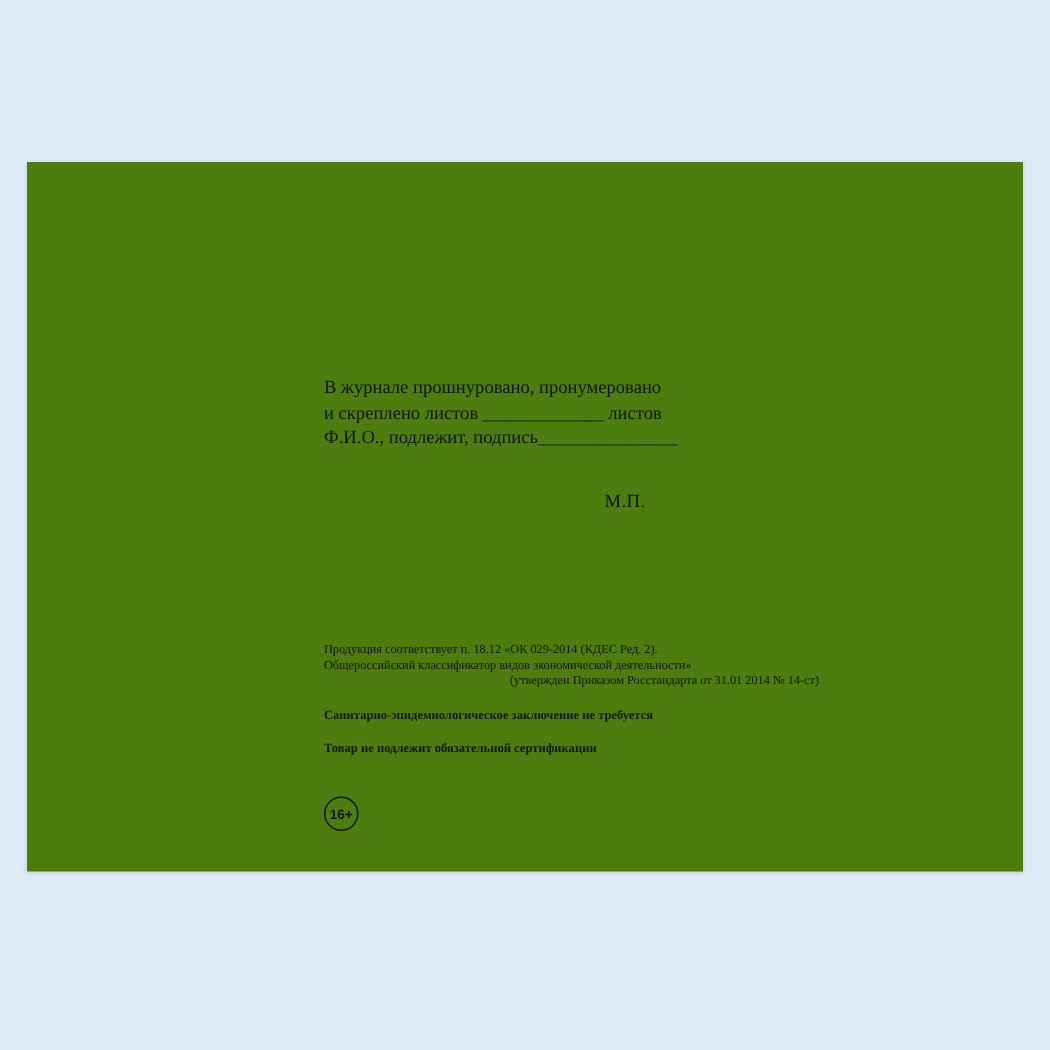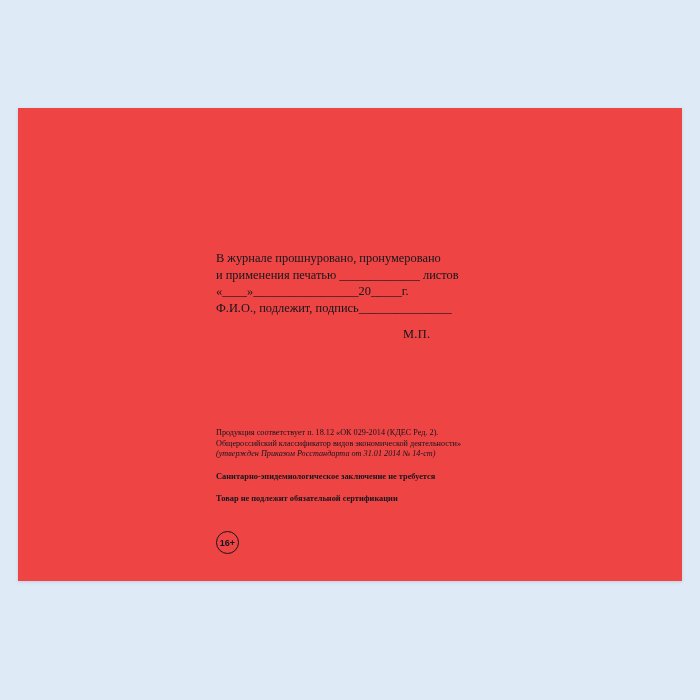--- a/index.html
+++ b/index.html
@@ -17,21 +17,21 @@
     position: relative;
     width: 700px;
     height: 700px;
   }
   .page-sheet {
     position: absolute;
     left: 18px;
     top: 108px;
     width: 664px;
     height: 473px;
-    background: #ef4444;
+    background: #4d7c0f;
     box-shadow: 0 1px 3px rgba(60, 80, 110, 0.18);
   }
   .inner {
     position: absolute;
     left: 0;
     top: 0;
     width: 664px;
     height: 473px;
   }
   
@@ -62,21 +62,21 @@
     top: 320px;
     width: 330px;
     color: #12161c;
   }
   .legal-line {
     font-size: 8.2px;
     line-height: 10.5px;
     white-space: nowrap;
   }
   .legal-line.italic {
-    font-style: italic;
+    text-align: right;
   }
   .legal-para {
     font-size: 8.4px;
     line-height: 11px;
     margin-top: 11px;
     white-space: nowrap;
     font-weight: bold;
   }
   
   .age-row {
@@ -119,22 +119,21 @@
 </head>
 <body>
 
 <div id="stage">
 
   <div class="page-sheet">
     <div class="inner">
 
       <div class="cert-block">
         <div class="cert-line">В журнале прошнуровано, пронумеровано</div>
-        <div class="cert-line">и применения печатью _____________ листов</div>
-        <div class="cert-line">«____»_________________20_____г.</div>
+        <div class="cert-line">и скреплено листов _____________ листов</div>
         <div class="cert-line">Ф.И.О., подлежит, подпись_______________</div>
       </div>
 
       <div class="mp">М.П.</div>
 
       <div class="legal-block">
         <div class="legal-line">Продукция соответствует п. 18.12 «ОК 029-2014 (КДЕС Ред. 2).</div>
         <div class="legal-line">Общероссийский классификатор видов экономической деятельности»</div>
         <div class="legal-line italic">(утвержден Приказом Росстандарта от 31.01 2014 № 14-ст)</div>
         <div class="legal-para">Санитарно-эпидемиологическое заключение не требуется</div>

